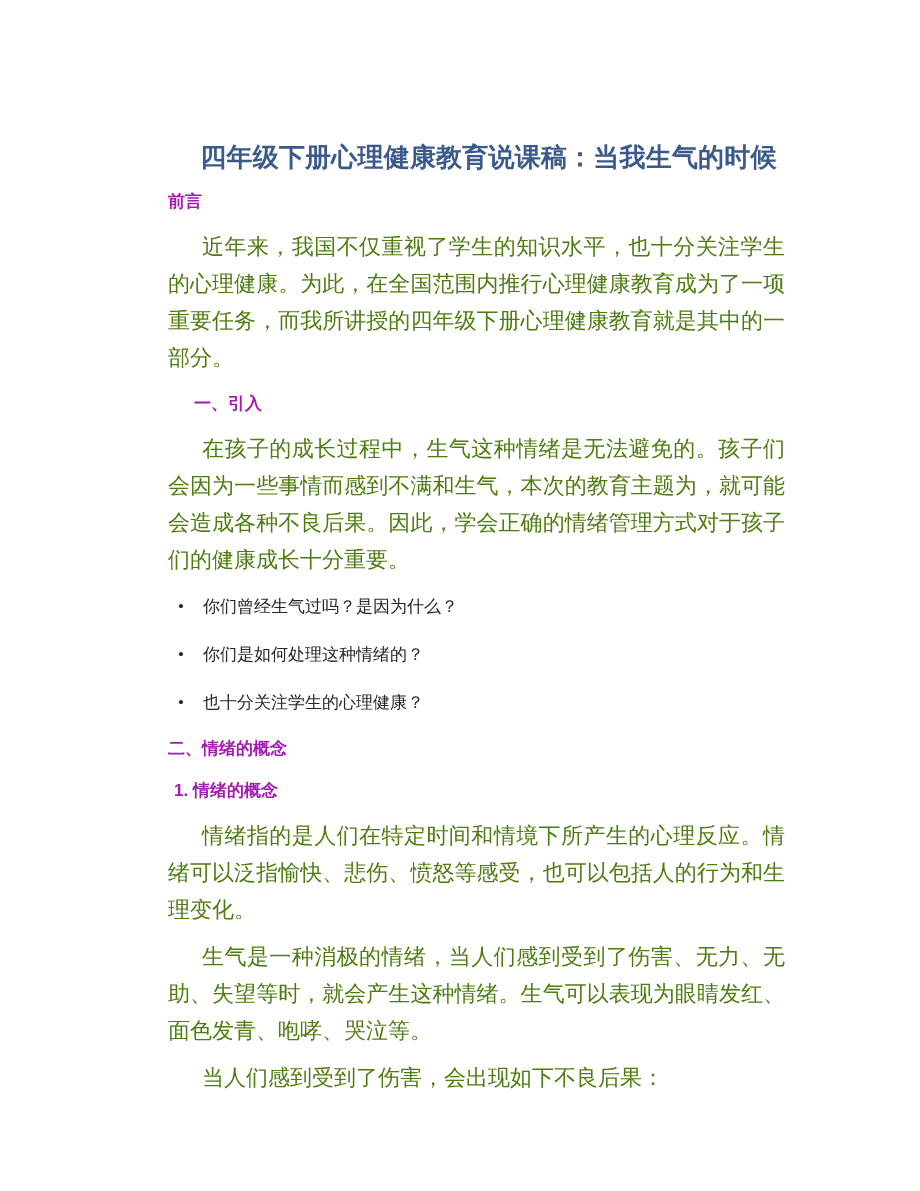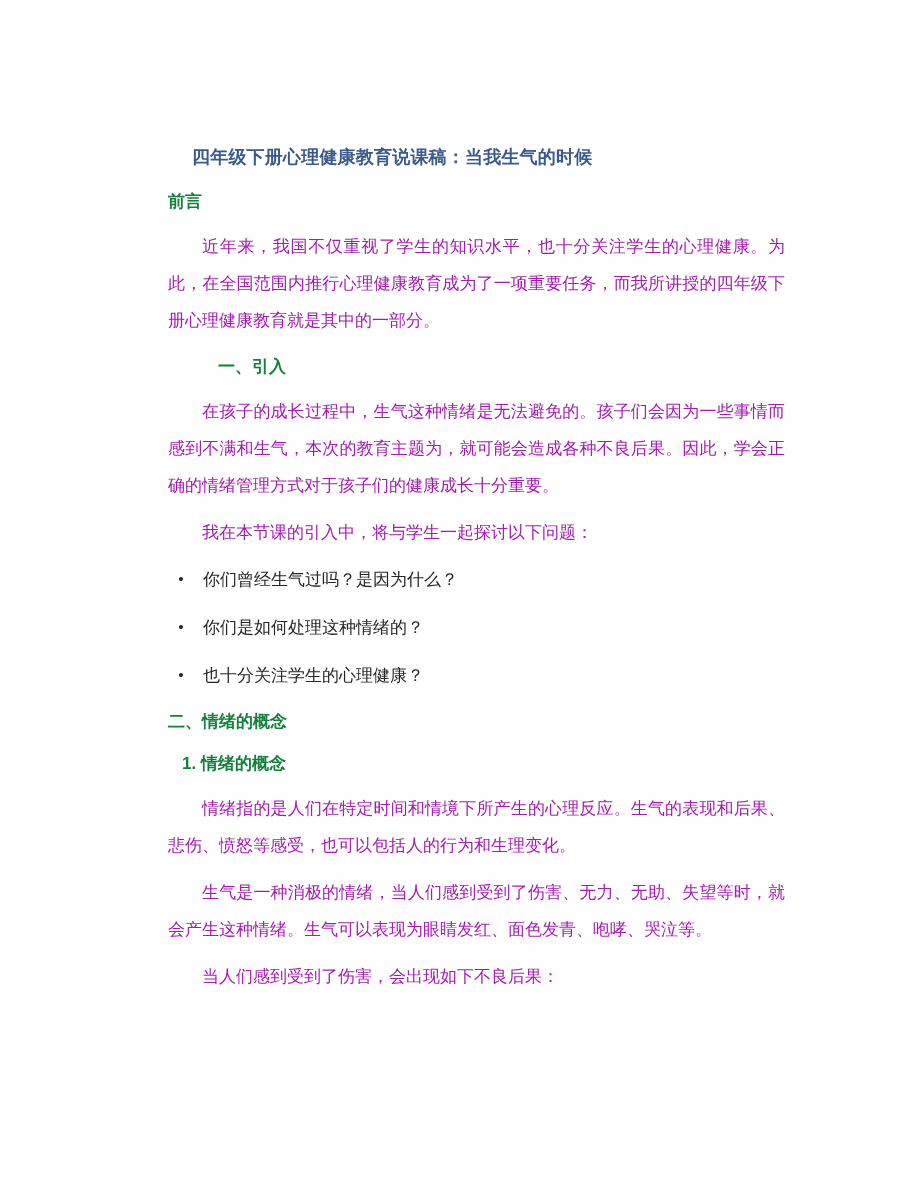--- a/index.html
+++ b/index.html
@@ -27,54 +27,55 @@
 
   .content {
     position: absolute;
     left: 168px;
     top: 140px;
     width: 617px;
   }
 
   .doc-title {
     color: #3a5a8c;
-    font-size: 18px;
+    font-size: 26px;
     font-weight: bold;
     line-height: 34px;
     letter-spacing: 0.2px;
     margin: 0 0 12px 24px;
     white-space: nowrap;
     font-family: "Liberation Sans", "DejaVu Sans", sans-serif;
+    text-align: center;
   }
 
   .h-bold {
     font-size: 17px;
     font-weight: bold;
     line-height: 28px;
     margin: 14px 0 12px 0;
-    color: #15803d;
+    color: #a21caf;
     font-family: "Liberation Sans", "DejaVu Sans", sans-serif;
   }
 
   .h-bold.indent2 {
-    margin-left: 50px;
+    margin-left: 26px;
   }
 
   .h-bold.indent-num {
-    margin-left: 14px;
+    margin-left: 6px;
   }
 
   .para {
-    font-size: 17px;
+    font-size: 22px;
     line-height: 37px;
     margin: 0 0 10px 0;
     text-align: justify;
     text-justify: inter-ideograph;
     text-indent: 34px;
-    color: #a21caf;
+    color: #4d7c0f;
     word-break: break-all;
   }
 
   .bullet-list {
     list-style: none;
     margin: 6px 0 6px 0;
     padding: 0;
   }
 
   .bullet-list li {
@@ -105,42 +106,41 @@
 
     <div class="h-bold">前言</div>
 
     <p class="para">近年来，我国不仅重视了学生的知识水平，也十分关注学生的心理健康。为此，在全国范围内推行心理健康教育成为了一项重要任务，而我所讲授的四年级下册心理健康教育就是其中的一部分。</p>
 
 
     <div class="h-bold indent2">一、引入</div>
 
     <p class="para">在孩子的成长过程中，生气这种情绪是无法避免的。孩子们会因为一些事情而感到不满和生气，本次的教育主题为，就可能会造成各种不良后果。因此，学会正确的情绪管理方式对于孩子们的健康成长十分重要。</p>
 
-    <p class="para">我在本节课的引入中，将与学生一起探讨以下问题：</p>
 
     <ul class="bullet-list">
       <li>
         <span class="dot">•</span>
         <span>你们曾经生气过吗？是因为什么？</span>
       </li>
       <li>
         <span class="dot">•</span>
         <span>你们是如何处理这种情绪的？</span>
       </li>
       <li>
         <span class="dot">•</span>
         <span>也十分关注学生的心理健康？</span>
       </li>
     </ul>
 
     <div class="h-bold">二、情绪的概念</div>
 
     <div class="h-bold indent-num">1.  情绪的概念</div>
 
-    <p class="para">情绪指的是人们在特定时间和情境下所产生的心理反应。生气的表现和后果、悲伤、愤怒等感受，也可以包括人的行为和生理变化。</p>
+    <p class="para">情绪指的是人们在特定时间和情境下所产生的心理反应。情绪可以泛指愉快、悲伤、愤怒等感受，也可以包括人的行为和生理变化。</p>
 
 
     <p class="para">生气是一种消极的情绪，当人们感到受到了伤害、无力、无助、失望等时，就会产生这种情绪。生气可以表现为眼睛发红、面色发青、咆哮、哭泣等。</p>
 
     <p class="para">当人们感到受到了伤害，会出现如下不良后果：</p>
 
   </div>
 </div>
 
 </body></html>

